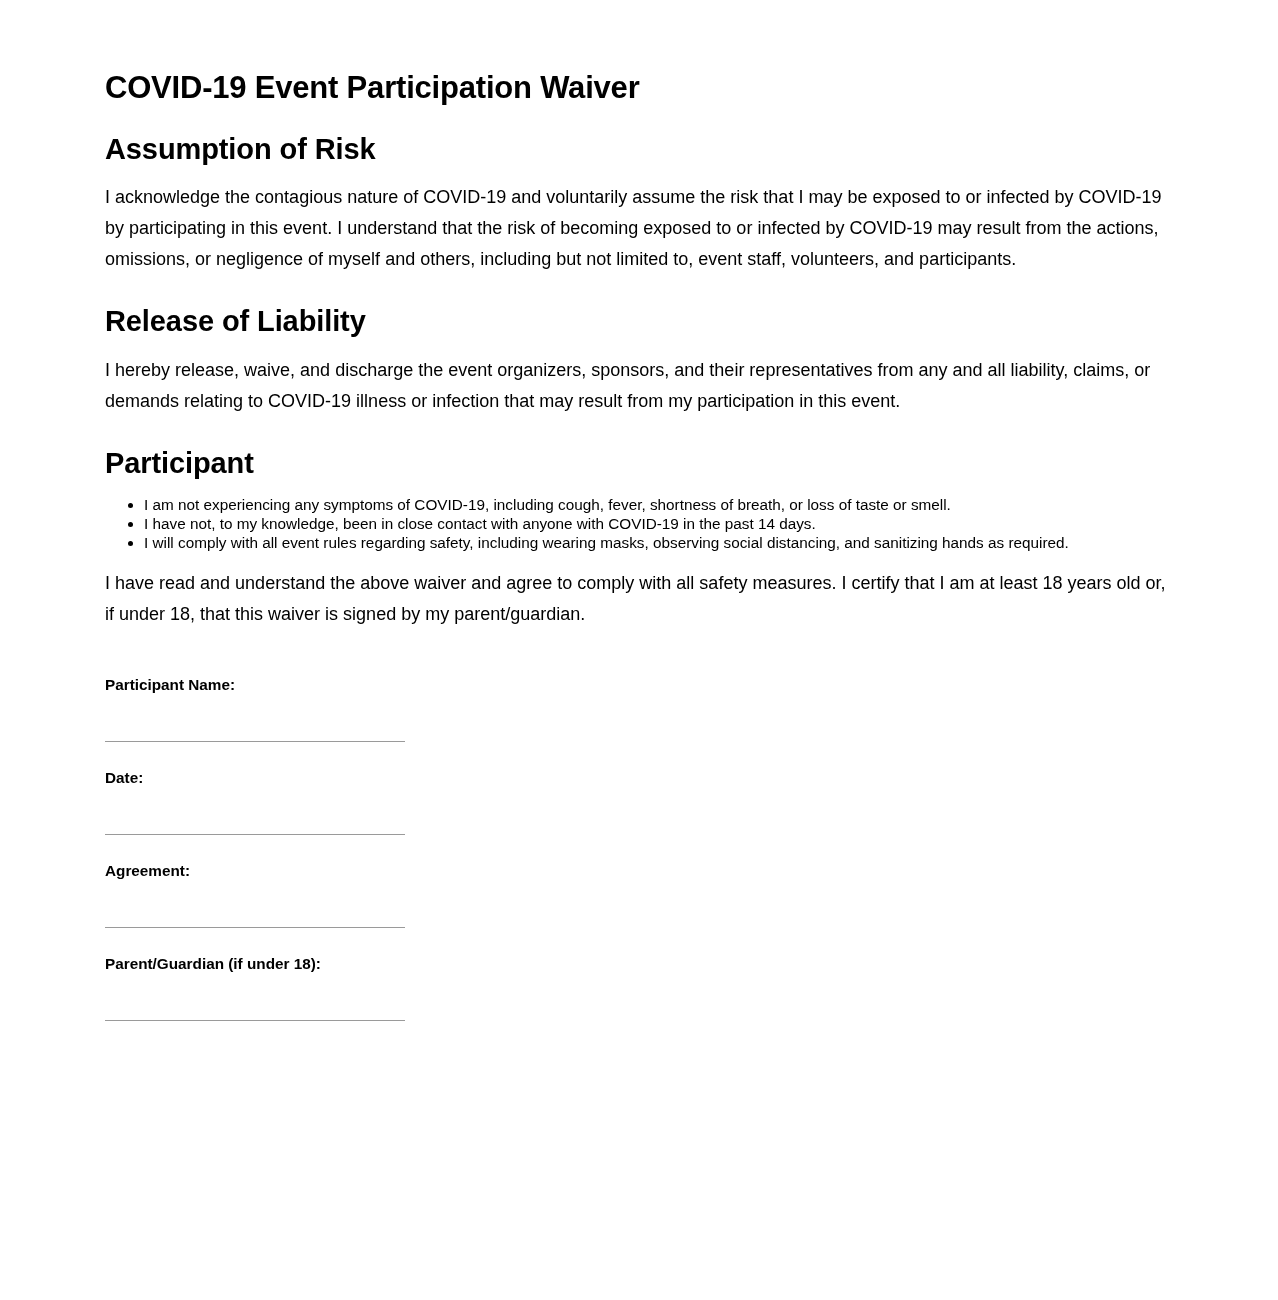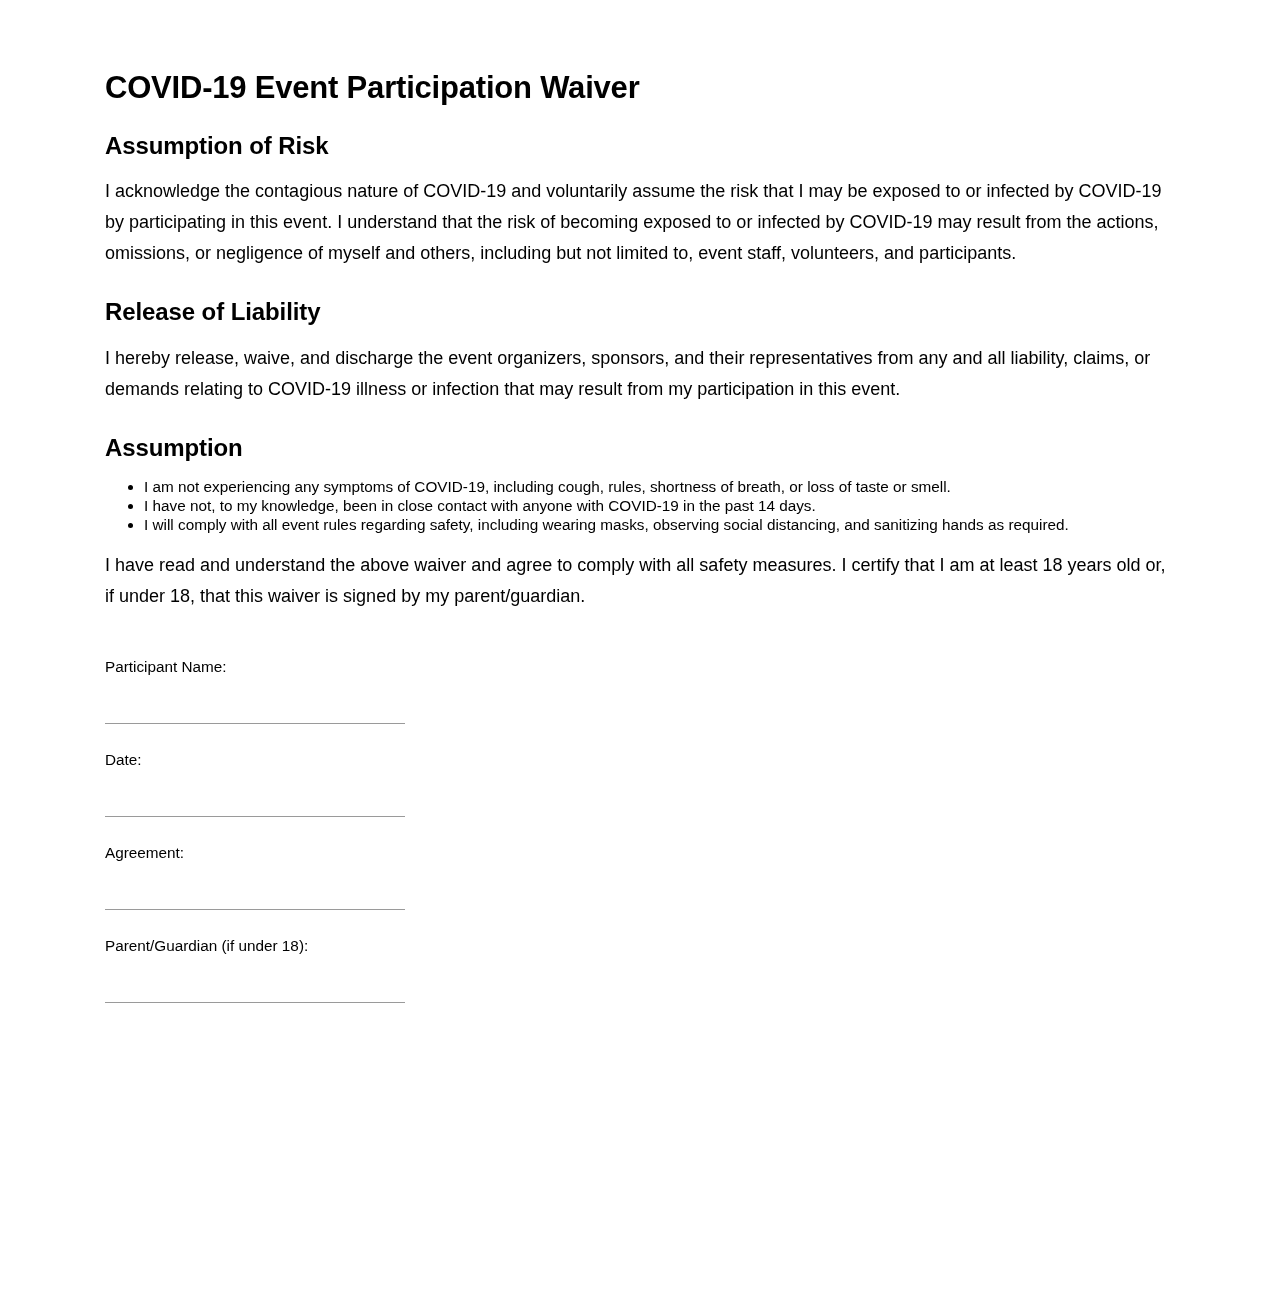--- a/index.html
+++ b/index.html
@@ -22,21 +22,21 @@
     background: #ffffff;
   }
   h1.doc-title {
     font-size: 31px;
     font-weight: bold;
     line-height: 1.15;
     margin: 0 0 0 0;
     letter-spacing: -0.2px;
   }
   h2.section-heading {
-    font-size: 24px;
+    font-size: 29px;
     font-weight: bold;
     line-height: 1.2;
     margin: 29px 0 0 0;
     letter-spacing: -0.1px;
   }
   h2.section-heading.first {
     margin-top: 26px;
   }
   p.body-text {
     font-size: 18px;
@@ -63,20 +63,21 @@
     margin-top: 0;
   }
   .sign-field + .sign-field {
     margin-top: 0;
   }
   .sign-label {
     font-size: 15.3px;
     line-height: 20px;
     margin: 0 0 0 0;
     padding: 0;
+    font-weight: bold;
   }
   .sign-rule {
     width: 300px;
     height: 0;
     border: 0;
     border-top: 1px solid #9a9a9a;
     margin: 46px 0 26px 0;
   }
 </style>
 </head>
@@ -85,23 +86,23 @@
 <div class="page">
 
   <h1 class="doc-title">COVID-19 Event Participation Waiver</h1>
 
   <h2 class="section-heading first">Assumption of Risk</h2>
   <p class="body-text">I acknowledge the contagious nature of COVID-19 and voluntarily assume the risk that I may be exposed to or infected by COVID-19 by participating in this event. I understand that the risk of becoming exposed to or infected by COVID-19 may result from the actions, omissions, or negligence of myself and others, including but not limited to, event staff, volunteers, and participants.</p>
 
   <h2 class="section-heading">Release of Liability</h2>
   <p class="body-text">I hereby release, waive, and discharge the event organizers, sponsors, and their representatives from any and all liability, claims, or demands relating to COVID-19 illness or infection that may result from my participation in this event.</p>
 
-  <h2 class="section-heading">Assumption</h2>
+  <h2 class="section-heading">Participant</h2>
   <ul class="attestation-list">
-    <li>I am not experiencing any symptoms of COVID-19, including cough, rules, shortness of breath, or loss of taste or smell.</li>
+    <li>I am not experiencing any symptoms of COVID-19, including cough, fever, shortness of breath, or loss of taste or smell.</li>
     <li>I have not, to my knowledge, been in close contact with anyone with COVID-19 in the past 14 days.</li>
     <li>I will comply with all event rules regarding safety, including wearing masks, observing social distancing, and sanitizing hands as required.</li>
   </ul>
 
   <p class="body-text">I have read and understand the above waiver and agree to comply with all safety measures. I certify that I am at least 18 years old or, if under 18, that this waiver is signed by my parent/guardian.</p>
 
   <div class="sign-block">
 
     <div class="sign-field">
       <div class="sign-label">Participant Name:</div>

